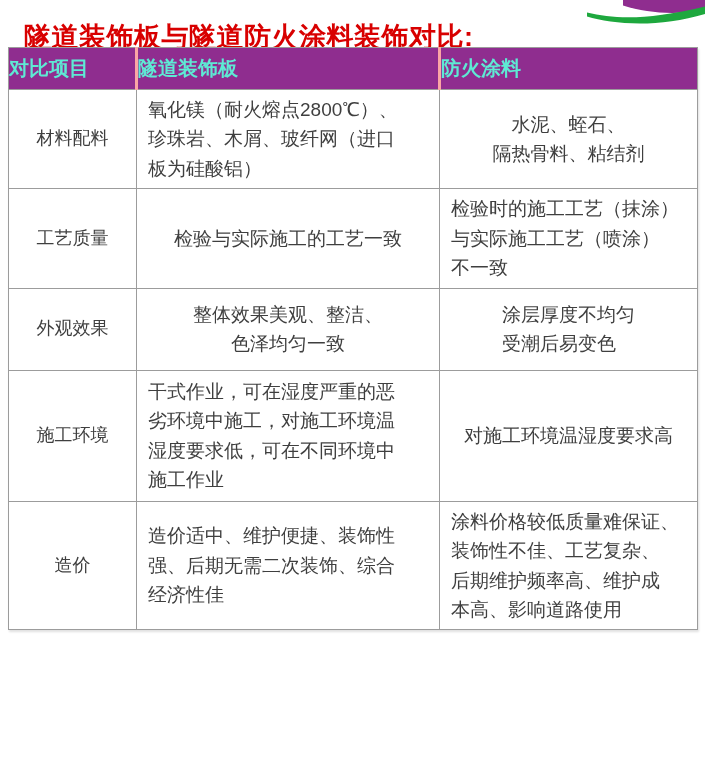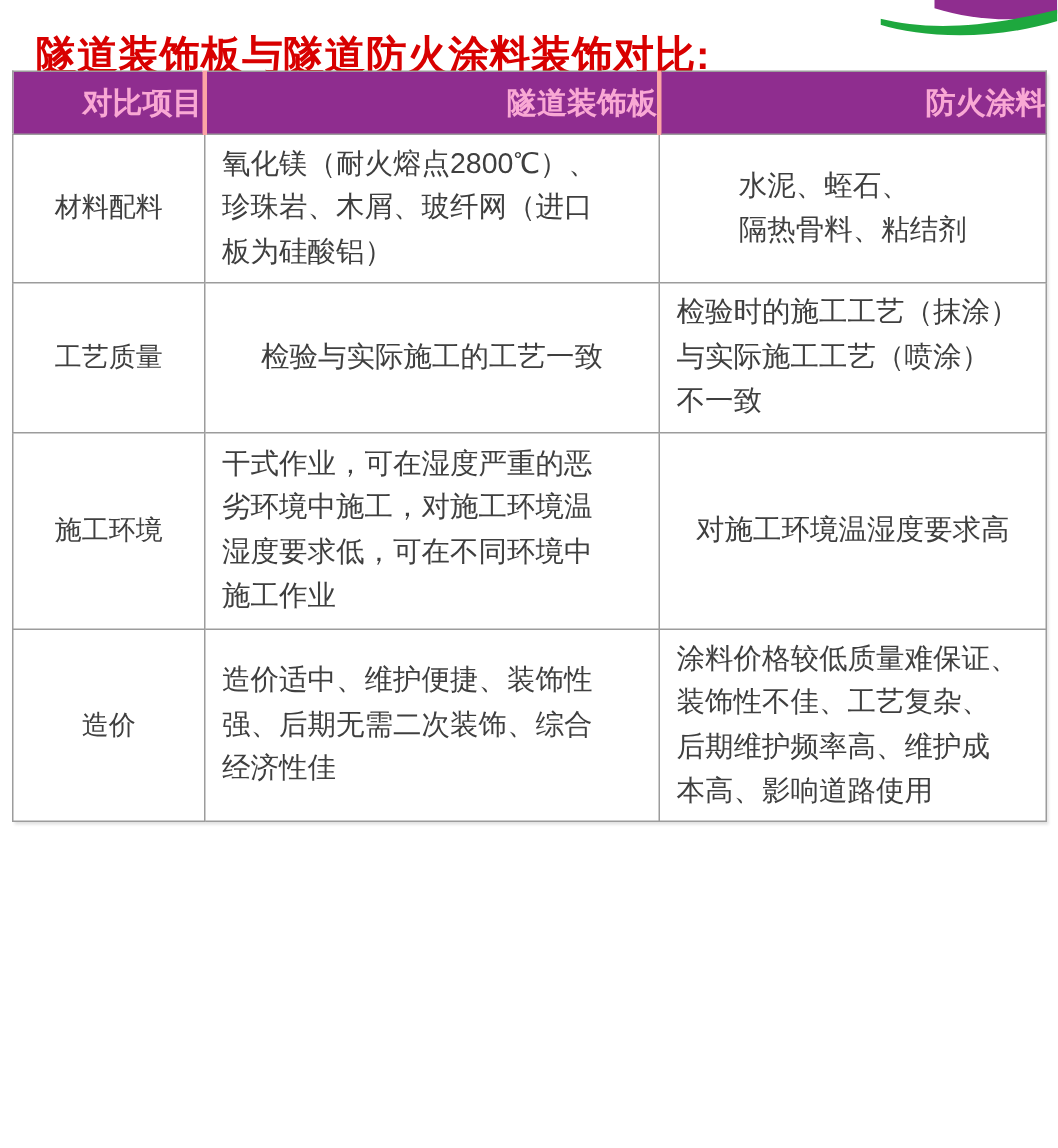--- a/index.html
+++ b/index.html
@@ -29,45 +29,45 @@
     position: absolute;
     left: 8px; top: 47px;
     width: 689px;
     border-collapse: collapse;
     table-layout: fixed;
     border: 1px solid #9c9c9c;
     box-shadow: 1px 2px 2px rgba(0,0,0,0.12);
   }
   th {
     background: #8f2d8f;
-    color: #f9a8d4;
+    color: #5eead4;
     font-size: 20px;
     font-weight: bold;
     height: 41px;
-    text-align: right;
+    text-align: left;
     vertical-align: middle;
     border-bottom: 1px solid #9c9c9c;
     padding: 0;
   }
   th + th { border-left: 3px solid #fca5a5; }
   td {
     border: 1px solid #9c9c9c;
     font-size: 19px;
     color: #3f3f3f;
     line-height: 1.55;
     vertical-align: middle;
     padding: 5px 6px;
   }
   td.lbl { text-align: center; font-size: 18px; }
   .ct { white-space: pre-line; display: inline-block; text-align: left; }
   td.al { text-align: left; padding-left: 11px; padding-right: 7px; }
   td.ac { text-align: center; }
   td.ac .ct { }
   td.ablock { text-align: center; }
-  td.ablock .ct { text-align: left; }
+  td.ablock .ct { text-align: center; }
 </style>
 </head>
 <body>
 
 <svg class="corner-logo" width="118" height="30" viewBox="0 0 118 30">
   <path fill="#8f2d8f" d="M36,0 H118 V9 C92,15.5 62,13.5 36,5.5 Z"></path>
   <path fill="#1ea83e" d="M0,12.5 C28,19 60,20.5 118,6.5 L118,14 C72,28 26,24.5 0,16.5 Z"></path>
 </svg>
 
 <h1 class="title">隧道装饰板与隧道防火涂料装饰对比:</h1>
@@ -94,20 +94,27 @@
       <td class="ablock"><span class="ct">水泥、蛭石、
 隔热骨料、粘结剂</span></td>
     </tr>
     <tr style="height:88px">
       <td class="lbl"><span class="ct">工艺质量</span></td>
       <td class="ac"><span class="ct">检验与实际施工的工艺一致</span></td>
       <td class="al"><span class="ct">检验时的施工工艺（抹涂）
 与实际施工工艺（喷涂）
 不一致</span></td>
     </tr>
+    <tr style="height:82px">
+      <td class="lbl"><span class="ct">外观效果</span></td>
+      <td class="ablock"><span class="ct">整体效果美观、整洁、
+色泽均匀一致</span></td>
+      <td class="ac"><span class="ct">涂层厚度不均匀
+受潮后易变色</span></td>
+    </tr>
     <tr style="height:131px">
       <td class="lbl"><span class="ct">施工环境</span></td>
       <td class="al"><span class="ct">干式作业，可在湿度严重的恶
 劣环境中施工，对施工环境温
 湿度要求低，可在不同环境中
 施工作业</span></td>
       <td class="ac"><span class="ct">对施工环境温湿度要求高</span></td>
     </tr>
     <tr style="height:114px">
       <td class="lbl"><span class="ct">造价</span></td>

